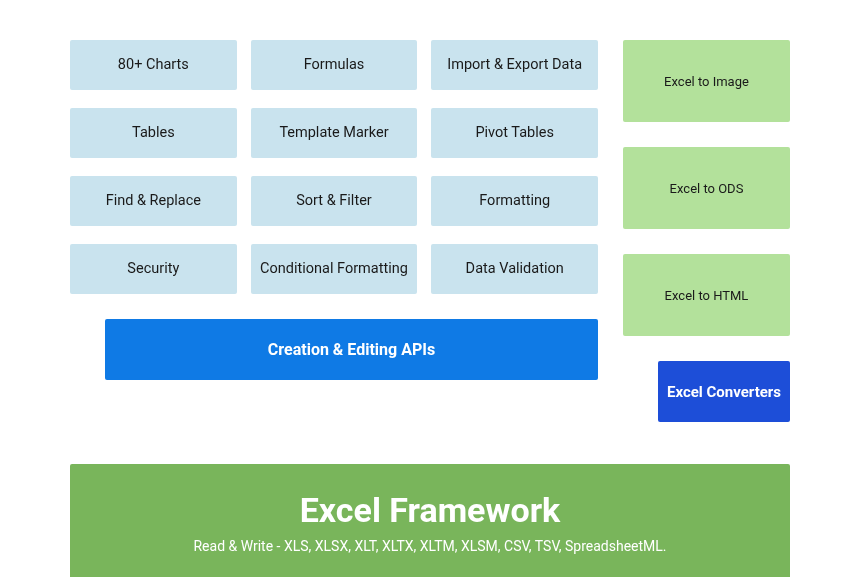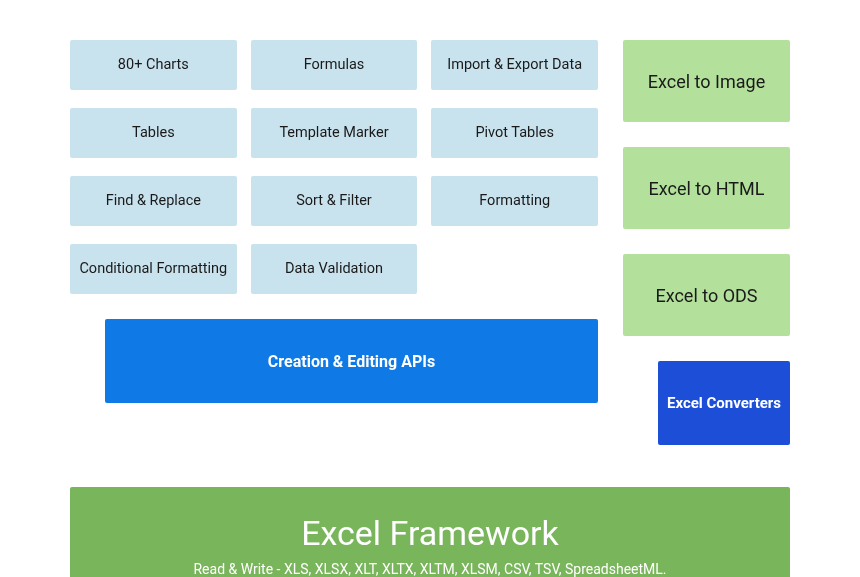--- a/index.html
+++ b/index.html
@@ -46,31 +46,31 @@
   }
   .converters-col {
     display: flex;
     flex-direction: column;
     gap: 25px;
     flex: 1;
   }
   .converter-box {
     background: #b3e19b;
     color: #1a1a1a;
-    font-size: 18px;
+    font-size: 13px;
     font-weight: 400;
     display: flex;
     align-items: center;
     justify-content: center;
     text-align: center;
     height: 82px;
     border-radius: 2px;
   }
   .header-bar {
-    height: 84px;
+    height: 61px;
     display: flex;
     align-items: center;
     justify-content: center;
     color: #ffffff;
     font-size: 16px;
     font-weight: 700;
     border-radius: 2px;
     margin-left: 35px;
   }
   .header-blue { background: #0f7ae5; }
@@ -80,21 +80,21 @@
     color: #ffffff;
     display: flex;
     flex-direction: column;
     align-items: center;
     justify-content: center;
     padding: 26px 10px;
     border-radius: 2px;
   }
   .framework-title {
     font-size: 34px;
-    font-weight: 400;
+    font-weight: 700;
     margin-bottom: 8px;
   }
   .framework-sub {
     font-size: 14px;
     font-weight: 400;
   }
 </style>
 </head>
 <body>
 
@@ -106,30 +106,31 @@
       <div class="features-grid">
         <div class="feature-box">80+ Charts</div>
         <div class="feature-box">Formulas</div>
         <div class="feature-box">Import &amp; Export Data</div>
         <div class="feature-box">Tables</div>
         <div class="feature-box">Template Marker</div>
         <div class="feature-box">Pivot Tables</div>
         <div class="feature-box">Find &amp; Replace</div>
         <div class="feature-box">Sort &amp; Filter</div>
         <div class="feature-box">Formatting</div>
+        <div class="feature-box">Security</div>
         <div class="feature-box">Conditional Formatting</div>
         <div class="feature-box">Data Validation</div>
       </div>
       <div class="header-bar header-blue">Creation &amp; Editing APIs</div>
     </div>
 
     <div class="converters-col">
       <div class="converter-box">Excel to Image</div>
+      <div class="converter-box">Excel to ODS</div>
       <div class="converter-box">Excel to HTML</div>
-      <div class="converter-box">Excel to ODS</div>
       <div class="header-bar header-green">Excel Converters</div>
     </div>
 
   </div>
 
   <div class="framework-banner">
     <div class="framework-title">Excel Framework</div>
     <div class="framework-sub">Read &amp; Write - XLS, XLSX, XLT, XLTX, XLTM, XLSM, CSV, TSV, SpreadsheetML.</div>
   </div>
 

